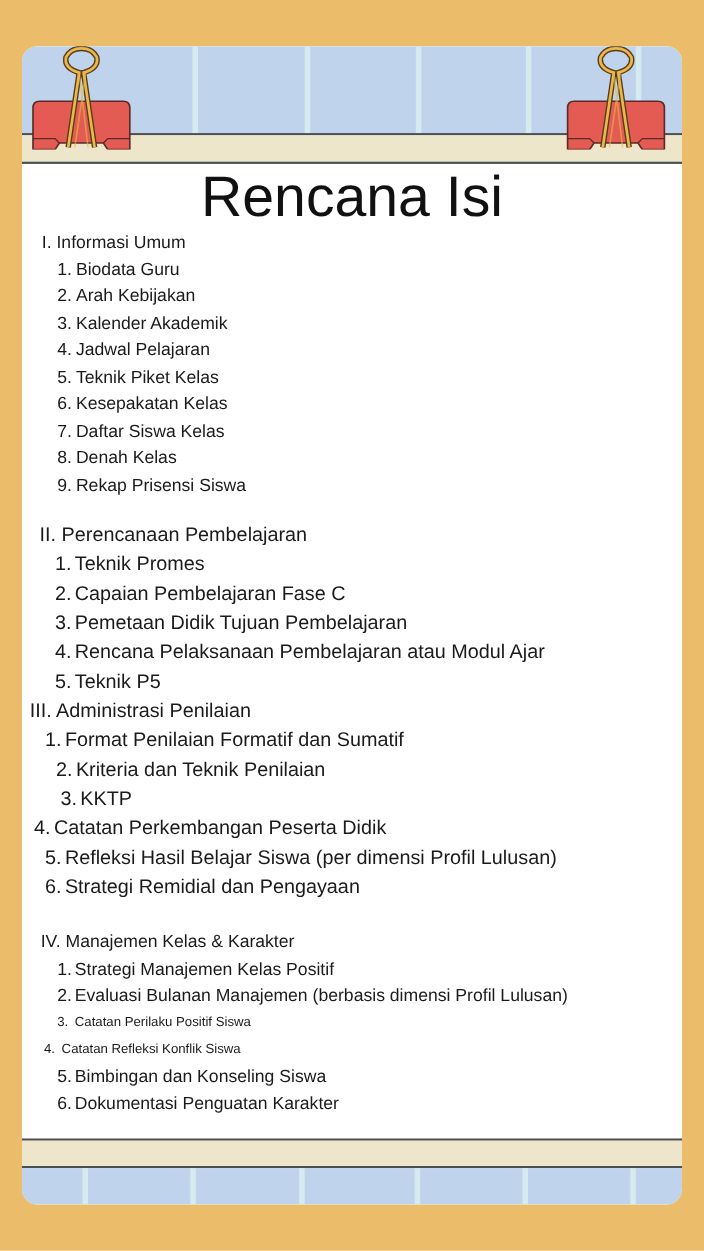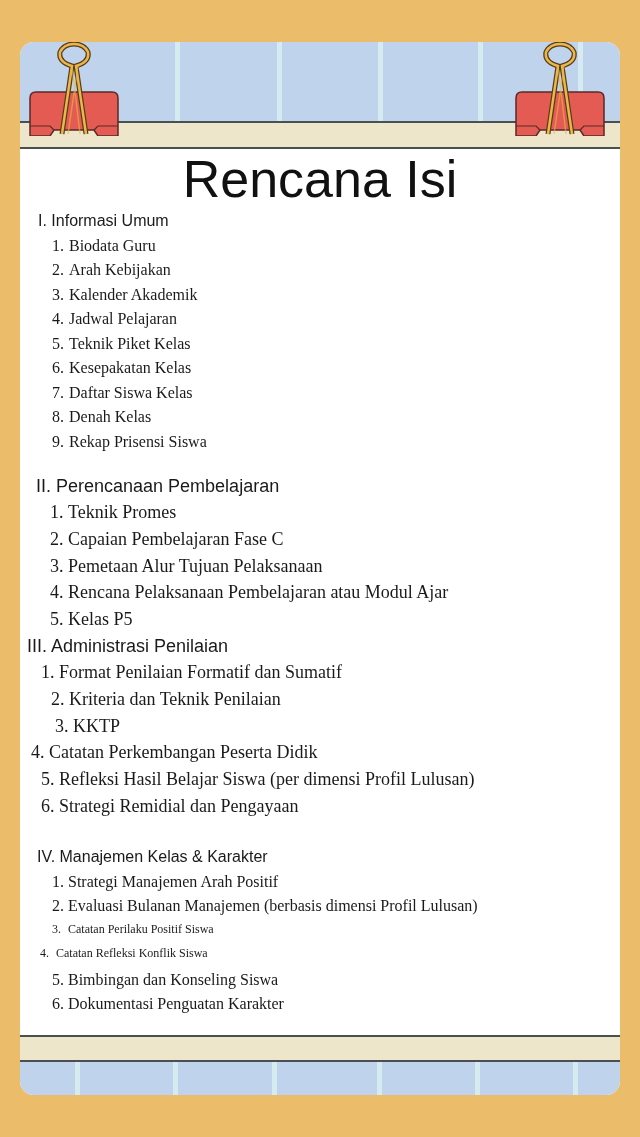--- a/index.html
+++ b/index.html
@@ -11,21 +11,21 @@
   .band-top { top:0; height:80px; }
   .band-bottom { top:1020px; height:33px; }
   .stripe { position:absolute; top:0; bottom:0; width:5px; background:#D6EBEF; }
   .rule { position:absolute; left:0; width:600px; height:2px; background:#4a4f52; }
   .band-beige { position:absolute; left:0; width:600px; background:#EEE6CB; }
   .clip { position:absolute; top:0; width:92px; height:94px; }
   .title { position:absolute; left:0; width:640px; top:148px; text-align:center; font-size:52px;
            line-height:62px; color:#111; }
   .toc { position:absolute; left:0; top:0; width:640px; }
   .sec { position:absolute; white-space:nowrap; }
-  .item { position:absolute; white-space:nowrap;font-family:Liberation Serif, serif; }
+  .item { position:absolute; white-space:nowrap; }
   .num { display:inline-block; }
 </style>
 </head>
 <body>
 
 <div class="card">
 
   <div class="band-blue band-top">
     <div class="stripe" style="left:155px"></div>
     <div class="stripe" style="left:257px"></div>
@@ -76,32 +76,32 @@
   <div class="item" style="left:52px;top:310px;font-size:16px"><span class="num" style="width:17px">4.</span><span>Jadwal Pelajaran</span></div>
   <div class="item" style="left:52px;top:335px;font-size:16px"><span class="num" style="width:17px">5.</span><span>Teknik Piket Kelas</span></div>
   <div class="item" style="left:52px;top:359px;font-size:16px"><span class="num" style="width:17px">6.</span><span>Kesepakatan Kelas</span></div>
   <div class="item" style="left:52px;top:384px;font-size:16px"><span class="num" style="width:17px">7.</span><span>Daftar Siswa Kelas</span></div>
   <div class="item" style="left:52px;top:408px;font-size:16px"><span class="num" style="width:17px">8.</span><span>Denah Kelas</span></div>
   <div class="item" style="left:52px;top:433px;font-size:16px"><span class="num" style="width:17px">9.</span><span>Rekap Prisensi Siswa</span></div>
 
   <div class="sec" style="left:36px;top:476px;font-size:18px">II. Perencanaan Pembelajaran</div>
   <div class="item" style="left:50px;top:502px;font-size:18px"><span class="num" style="width:18px">1.</span><span>Teknik Promes</span></div>
   <div class="item" style="left:50px;top:529px;font-size:18px"><span class="num" style="width:18px">2.</span><span>Capaian Pembelajaran Fase C</span></div>
-  <div class="item" style="left:50px;top:556px;font-size:18px"><span class="num" style="width:18px">3.</span><span>Pemetaan Alur Tujuan Pelaksanaan</span></div>
+  <div class="item" style="left:50px;top:556px;font-size:18px"><span class="num" style="width:18px">3.</span><span>Pemetaan Didik Tujuan Pembelajaran</span></div>
   <div class="item" style="left:50px;top:582px;font-size:18px"><span class="num" style="width:18px">4.</span><span>Rencana Pelaksanaan Pembelajaran atau Modul Ajar</span></div>
-  <div class="item" style="left:50px;top:609px;font-size:18px"><span class="num" style="width:18px">5.</span><span>Kelas P5</span></div>
+  <div class="item" style="left:50px;top:609px;font-size:18px"><span class="num" style="width:18px">5.</span><span>Teknik P5</span></div>
 
   <div class="sec" style="left:27px;top:636px;font-size:18px">III. Administrasi Penilaian</div>
   <div class="item" style="left:41px;top:662px;font-size:18px"><span class="num" style="width:18px">1.</span><span>Format Penilaian Formatif dan Sumatif</span></div>
   <div class="item" style="left:51px;top:689px;font-size:18px"><span class="num" style="width:18px">2.</span><span>Kriteria dan Teknik Penilaian</span></div>
   <div class="item" style="left:55px;top:716px;font-size:18px"><span class="num" style="width:18px">3.</span><span>KKTP</span></div>
   <div class="item" style="left:31px;top:742px;font-size:18px"><span class="num" style="width:18px">4.</span><span>Catatan Perkembangan Peserta Didik</span></div>
   <div class="item" style="left:41px;top:769px;font-size:18px"><span class="num" style="width:18px">5.</span><span>Refleksi Hasil Belajar Siswa (per dimensi Profil Lulusan)</span></div>
   <div class="item" style="left:41px;top:796px;font-size:18px"><span class="num" style="width:18px">6.</span><span>Strategi Remidial dan Pengayaan</span></div>
 
   <div class="sec" style="left:37px;top:848px;font-size:16px">IV. Manajemen Kelas &amp; Karakter</div>
-  <div class="item" style="left:52px;top:873px;font-size:16px"><span class="num" style="width:16px">1.</span><span>Strategi Manajemen Arah Positif</span></div>
+  <div class="item" style="left:52px;top:873px;font-size:16px"><span class="num" style="width:16px">1.</span><span>Strategi Manajemen Kelas Positif</span></div>
   <div class="item" style="left:52px;top:897px;font-size:16px"><span class="num" style="width:16px">2.</span><span>Evaluasi Bulanan Manajemen (berbasis dimensi Profil Lulusan)</span></div>
   <div class="item" style="left:52px;top:922px;font-size:12px"><span class="num" style="width:16px">3.</span><span>Catatan Perilaku Positif Siswa</span></div>
   <div class="item" style="left:40px;top:946px;font-size:12px"><span class="num" style="width:16px">4.</span><span>Catatan Refleksi Konflik Siswa</span></div>
   <div class="item" style="left:52px;top:971px;font-size:16px"><span class="num" style="width:16px">5.</span><span>Bimbingan dan Konseling Siswa</span></div>
   <div class="item" style="left:52px;top:995px;font-size:16px"><span class="num" style="width:16px">6.</span><span>Dokumentasi Penguatan Karakter</span></div>
 </div>
 
 </body></html>

